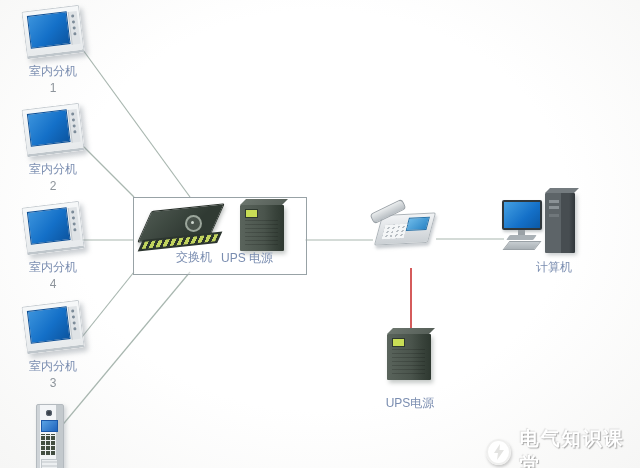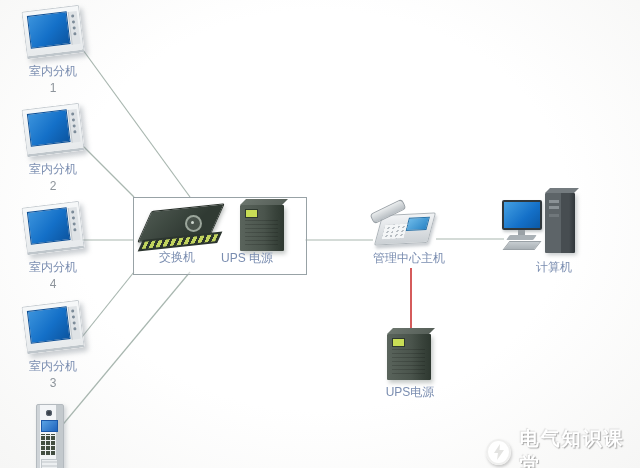--- a/index.html
+++ b/index.html
@@ -183,42 +183,41 @@
     <div class="door-speaker"></div>
   </div>
 
   <div class="junction-box"></div>
 
   <div class="switch-device">
     <div class="sw-top"></div>
     <div class="sw-badge"></div>
     <div class="sw-front"></div>
   </div>
-  <div class="node-label" style="left:142px; top:251px; width:70px;">交换机</div>
+  <div class="node-label" style="left:142px; top:251px; width:70px;text-align:right;">交换机</div>
 
   <div class="ups-device ups-main">
     <div class="ups-screen"></div>
     <div class="ups-vents"></div>
   </div>
   <div class="node-label" style="left:212px; top:252px; width:70px;">UPS 电源</div>
 
   <div class="phone-device">
     <div class="phone-base">
       <div class="phone-screen"></div>
       <div class="phone-keys"></div>
     </div>
     <div class="phone-handset"></div>
   </div>
-  <div class="node-label" style="left:359px; top:252px; width:100px;">管理中心主机</div>
 
   <div class="ups-device ups-backup">
     <div class="ups-screen"></div>
     <div class="ups-vents"></div>
   </div>
-  <div class="node-label" style="left:370px; top:386px; width:80px;">UPS电源</div>
+  <div class="node-label" style="left:370px; top:397px; width:80px;">UPS电源</div>
 
   <div class="computer-device">
     <div class="pc-tower">
       <div class="pc-bay"></div>
     </div>
     <div class="pc-monitor">
       <div class="pc-screen"></div>
     </div>
     <div class="pc-stand"></div>
     <div class="pc-base"></div>

